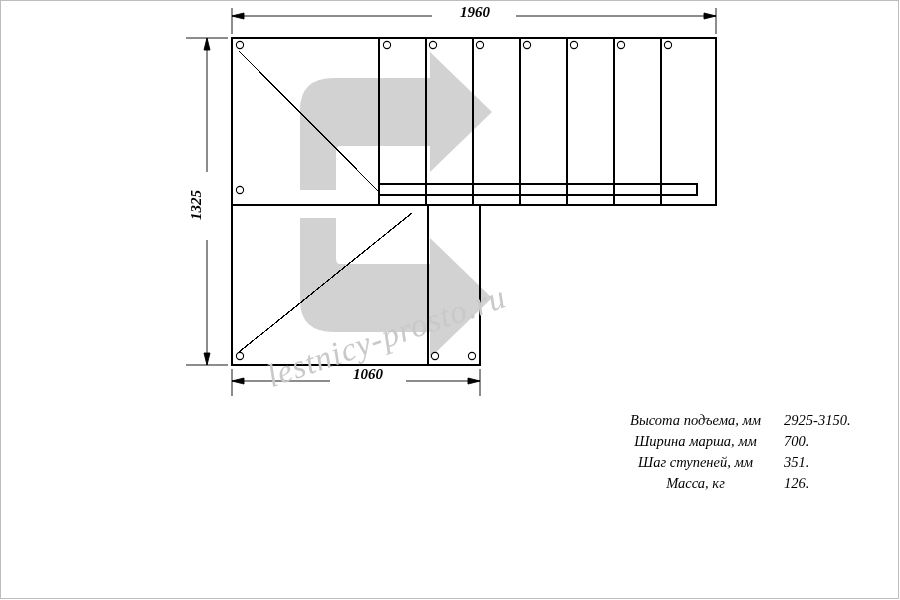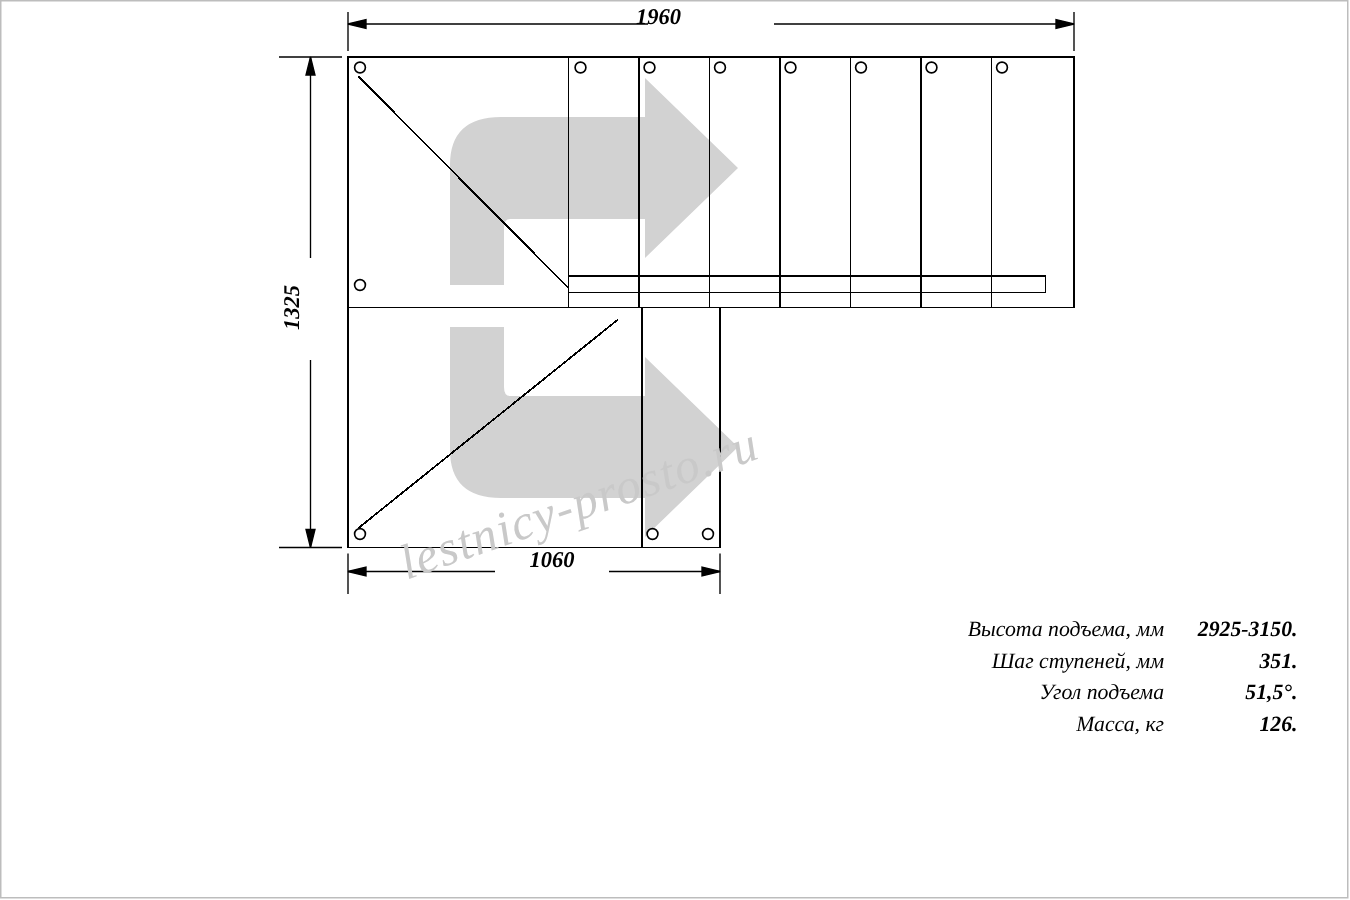--- a/index.html
+++ b/index.html
@@ -53,21 +53,21 @@
   .dim-label {
     position: absolute;
     font-family: "Liberation Serif", serif;
     font-style: italic;
     font-weight: bold;
     font-size: 15px;
     color: #000;
     white-space: nowrap;
   }
   #dim-top-label {
-    left: 439px;
+    left: 475px;
     top: 4px;
     transform: translateX(-50%);
   }
   #dim-bottom-label {
     left: 368px;
     top: 366px;
     transform: translateX(-50%);
   }
   #dim-left-label {
     left: 196px;
@@ -86,26 +86,24 @@
   #spec-table table {
     border-collapse: collapse;
     width: 100%;
   }
   #spec-table td {
     padding: 1px 0;
     line-height: 1.32;
     white-space: nowrap;
   }
   #spec-table td.k {
-    text-align: right;
+    text-align: center;
     padding-right: 8px;
   }
   #spec-table td.v {
-    text-align: right;
-    font-weight: bold;
   }
 </style>
 </head>
 <body>
 
 <div id="stage">
 
   <div class="frame"></div>
 
   <svg class="layer" viewBox="0 0 900 600">
@@ -210,26 +208,26 @@
   <div class="dim-label" id="dim-bottom-label">1060</div>
 
   <div id="spec-table">
     <table>
       <tbody id="spec-rows">
           <tr>
             <td class="k">Высота подъема, мм</td>
             <td class="v">2925-3150.</td>
           </tr>
           <tr>
+            <td class="k">Ширина марша, мм</td>
+            <td class="v">700.</td>
+          </tr>
+          <tr>
             <td class="k">Шаг ступеней, мм</td>
             <td class="v">351.</td>
-          </tr>
-          <tr>
-            <td class="k">Угол подъема</td>
-            <td class="v">51,5°.</td>
           </tr>
           <tr>
             <td class="k">Масса, кг</td>
             <td class="v">126.</td>
           </tr>
         </tbody>
     </table>
   </div>
 
 </div>

